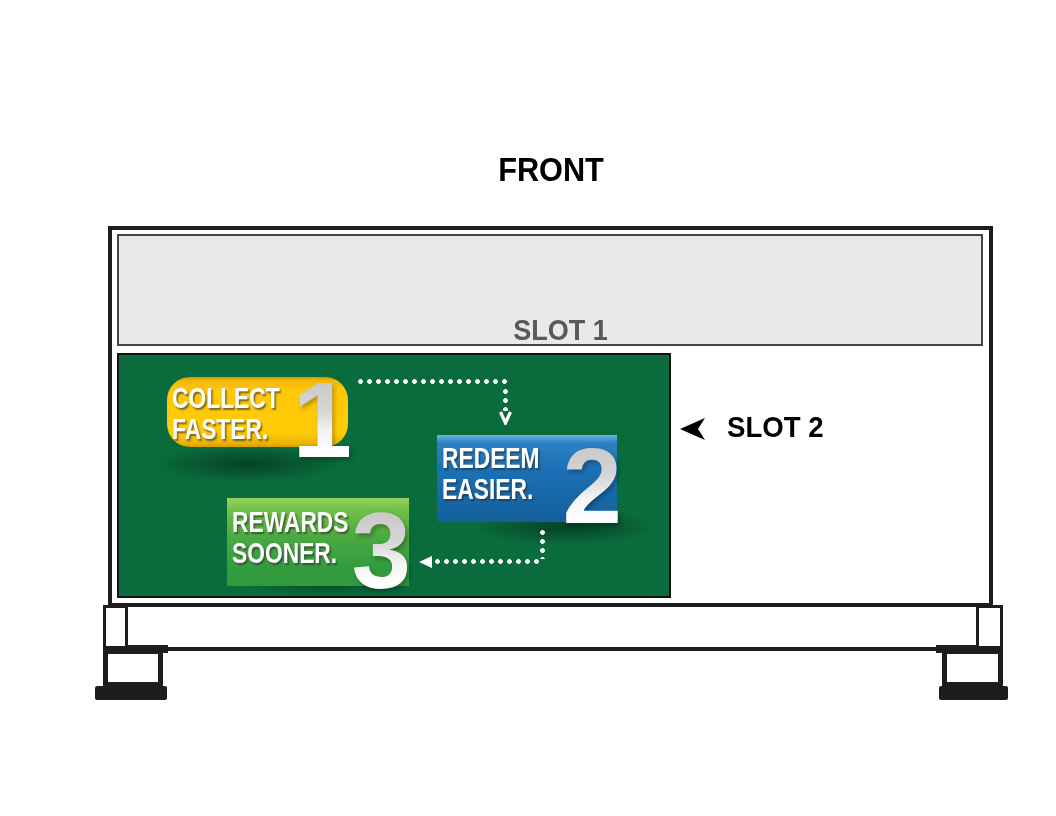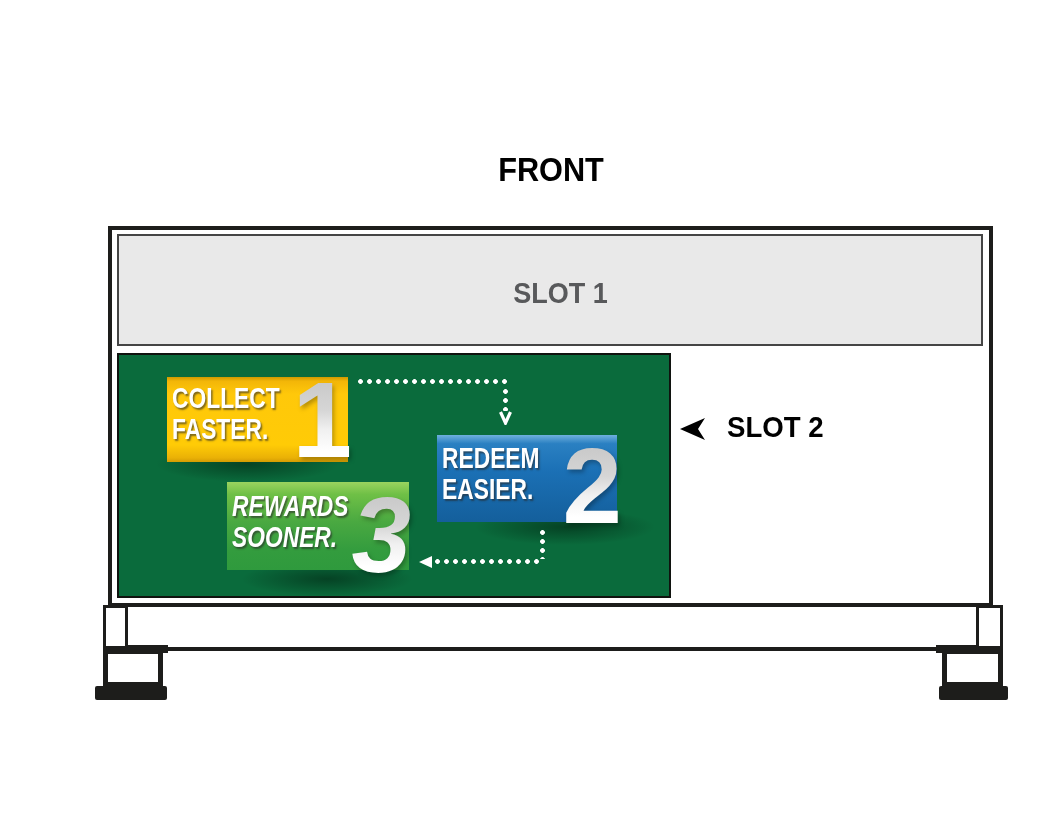--- a/index.html
+++ b/index.html
@@ -12,27 +12,27 @@
   .legR1{left:956px;top:605px;width:27px;height:44px;}
   .bar{left:106px;top:647px;width:851px;height:4px;background:#1d1d1b;}
   .barcapL{left:106px;top:645px;width:42px;height:8px;background:#1d1d1b;}
   .barcapR{left:916px;top:645px;width:41px;height:8px;background:#1d1d1b;}
   .legL2{left:83px;top:649px;width:60px;height:38px;border-width:5px;}
   .legR2{left:922px;top:649px;width:61px;height:38px;border-width:5px;}
   .foot{background:#1d1d1b;border-radius:2px;}
   .footL{left:75px;top:686px;width:72px;height:14px;}
   .footR{left:919px;top:686px;width:69px;height:14px;}
   .unit{left:88px;top:226px;width:885px;height:381px;border:4px solid #1d1d1b;background:#fff;box-sizing:border-box;}
-  .slot1{left:97px;top:234px;width:866px;height:112px;background:var(--slot1-fill,#E9E9E9);border:2px solid #454545;box-sizing:border-box;display:flex;align-items:center;justify-content:center;}
+  .slot1{left:97px;top:234px;width:866px;height:112px;background:var(--slot1-fill,#E9E9E9);border:2px solid #454545;box-sizing:border-box;display:flex;align-items:flex-end;justify-content:center;}
   .slot1 span{font-size:30px;font-weight:bold;color:var(--slot1-text,#58595B);transform:scaleX(0.9);position:relative;top:3px;left:11px;}
   .poster{left:97px;top:353px;width:554px;height:245px;background:var(--panel-green,#0A6B3C);border:2px solid #10130f;box-sizing:border-box;}
   .badge{position:absolute;box-sizing:border-box;}
-  .b1{left:147px;top:377px;width:181px;height:85px;background:linear-gradient(180deg,#cf9a00 0,#f3b608 5%,#ffc80a 20%,#ffcb06 80%,#eab106 95%,#d49c03 100%);}
+  .b1{left:147px;top:377px;width:181px;height:70px;background:linear-gradient(180deg,#cf9a00 0,#f3b608 5%,#ffc80a 20%,#ffcb06 80%,#eab106 95%,#d49c03 100%);border-radius:23px;}
   .b2{left:417px;top:435px;width:180px;height:87px;background:linear-gradient(180deg,#6fb0dd 0,#2a80c2 10%,#1b70b5 42%,#145f9c 100%);padding-left:12px;}
-  .b3{left:207px;top:482px;width:182px;height:88px;background:linear-gradient(180deg,#9ad35f 0,#6fc046 14%,#4aa941 45%,#339c3e 78%,#2f9a3d 100%);font-style:italic;}
+  .b3{left:207px;top:498px;width:182px;height:88px;background:linear-gradient(180deg,#9ad35f 0,#6fc046 14%,#4aa941 45%,#339c3e 78%,#2f9a3d 100%);}
   .bt{position:absolute;left:5px;display:flex;flex-direction:column;transform:scaleX(0.76);transform-origin:left top;}
   .bt div{font-weight:bold;color:#fff;font-size:30px;line-height:31px;text-shadow:2px 2px 2px rgba(40,40,40,0.6);white-space:nowrap;}
   .b1 .bt{top:5px;}
   .b2 .bt{top:7px;}
   .b3 .bt{top:8px;}
   .num{position:absolute;font-weight:bold;font-size:107px;line-height:78px;background:linear-gradient(180deg,#c9c9c9 0%,#d6d6d6 38%,#f0f0f0 62%,#ffffff 90%);-webkit-background-clip:text;background-clip:text;color:transparent;-webkit-text-fill-color:transparent;filter:drop-shadow(2.5px 3.5px 2px rgba(0,0,0,0.28));}
   .b1 .num{top:4px;right:-4px;}
   .b2 .num{top:12px;right:-5px;}
   .b3 .num{top:14px;right:-2px;}
   .bshadow{position:absolute;background:radial-gradient(ellipse closest-side,rgba(0,22,10,0.48),rgba(0,22,10,0) 75%);}

